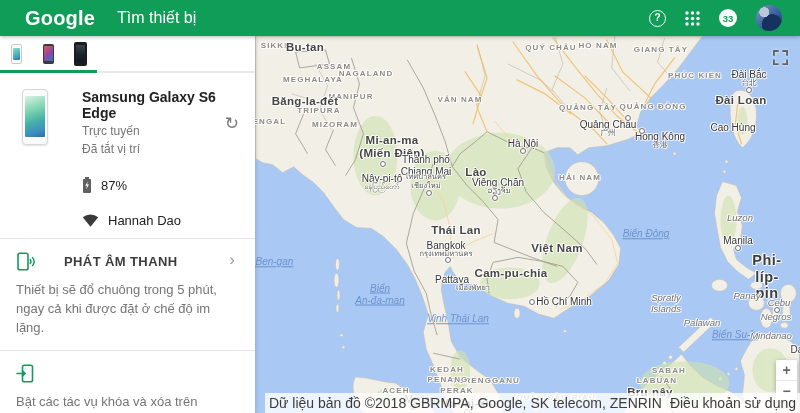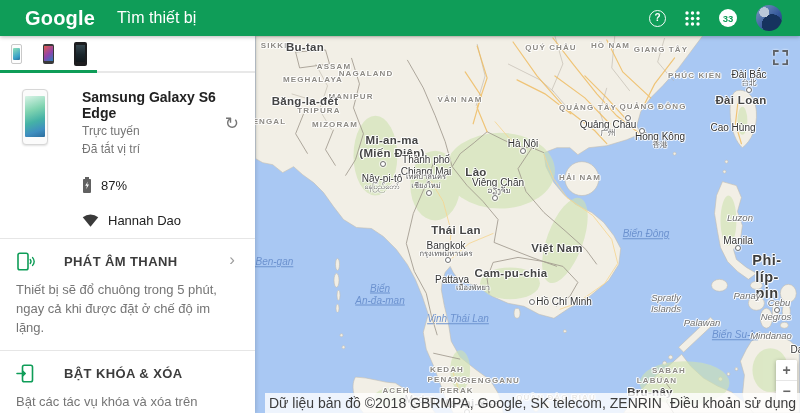--- a/index.html
+++ b/index.html
@@ -181,21 +181,20 @@
     </div>
 
     <div class="divider"></div>
 
     <div class="action">
       <div class="action-head">
         <svg width="19" height="19" viewBox="0 0 19 19">
           <rect x="6.5" y="1.2" width="10" height="16.5" rx="1.8" fill="none" stroke="#0F9D58" stroke-width="1.6"></rect>
           <path d="M1,9.5 H9 M6.6,7 L9.2,9.5 L6.6,12" fill="none" stroke="#0F9D58" stroke-width="1.6" stroke-linecap="round" stroke-linejoin="round"></path>
         </svg>
-        <span class="action-title">BẬT KHÓA &amp; XÓA</span>
       </div>
       <div class="action-desc">Bật các tác vụ khóa và xóa trên thiết bị của bạn.</div>
     </div>
 
   </aside>
 
   <div class="map">
     <svg class="base" width="545" height="377" viewBox="0 0 545 378">
       <rect x="0" y="0" width="545" height="378" fill="#a9c8f3"></rect>
       <g fill="#f2efe6" stroke="#c3beb2" stroke-width="0.6">
@@ -304,21 +303,21 @@
         <span class="ml region" style="left: 79px; top: 31px;">ASSAM</span>
         <span class="ml region" style="left: 111px; top: 38px;">NAGALAND</span>
         <span class="ml region" style="left: 58px; top: 44px;">MEGHALAYA</span>
         <span class="ml region" style="left: 96px; top: 61px;">MANIPUR</span>
         <span class="ml country" style="left: 50px; top: 66px;">Băng-la-đét</span>
         <span class="ml region" style="left: 64px; top: 75px;">TRIPURA</span>
         <span class="ml region" style="left: 11px; top: 86px;">BENGAL</span>
         <span class="ml region" style="left: 80px; top: 89px;">MIZORAM</span>
         <span class="ml region" style="left: 205px; top: 64px;">VÂN NAM</span>
         <span class="ml region" style="left: 296px; top: 12px;">QUÝ CHÂU</span>
-        <span class="ml region" style="left: 343px; top: 10px; padding-left: 25px;">HỒ NAM</span>
+        <span class="ml region" style="left: 343px; top: 10px;">HỒ NAM</span>
         <span class="ml region" style="left: 406px; top: 14px;">GIANG TÂY</span>
         <span class="ml region" style="left: 440px; top: 40px;">PHÚC KIẾN</span>
         <span class="ml city" style="left: 494px; top: 39px;">Đài Bắc</span>
         <span class="ml city-sub" style="left: 494px; top: 47px;">台北</span>
         <span class="ml country" style="left: 486px; top: 65px;">Đài Loan</span>
         <span class="ml city" style="left: 478px; top: 92px;">Cao Hùng</span>
         <span class="ml region" style="left: 333px; top: 72px;">QUẢNG TÂY</span>
         <span class="ml region" style="left: 398px; top: 71px;">QUẢNG ĐÔNG</span>
         <span class="ml city" style="left: 353px; top: 89px;">Quảng Châu</span>
         <span class="ml city-sub" style="left: 353px; top: 97px;">广州</span>

